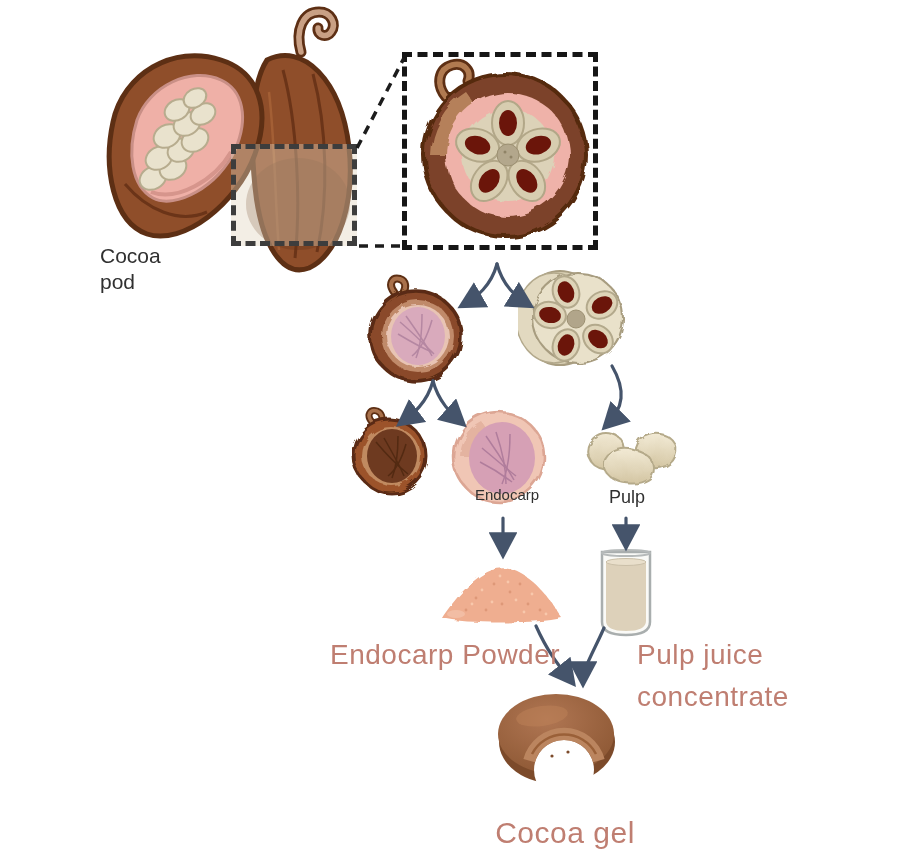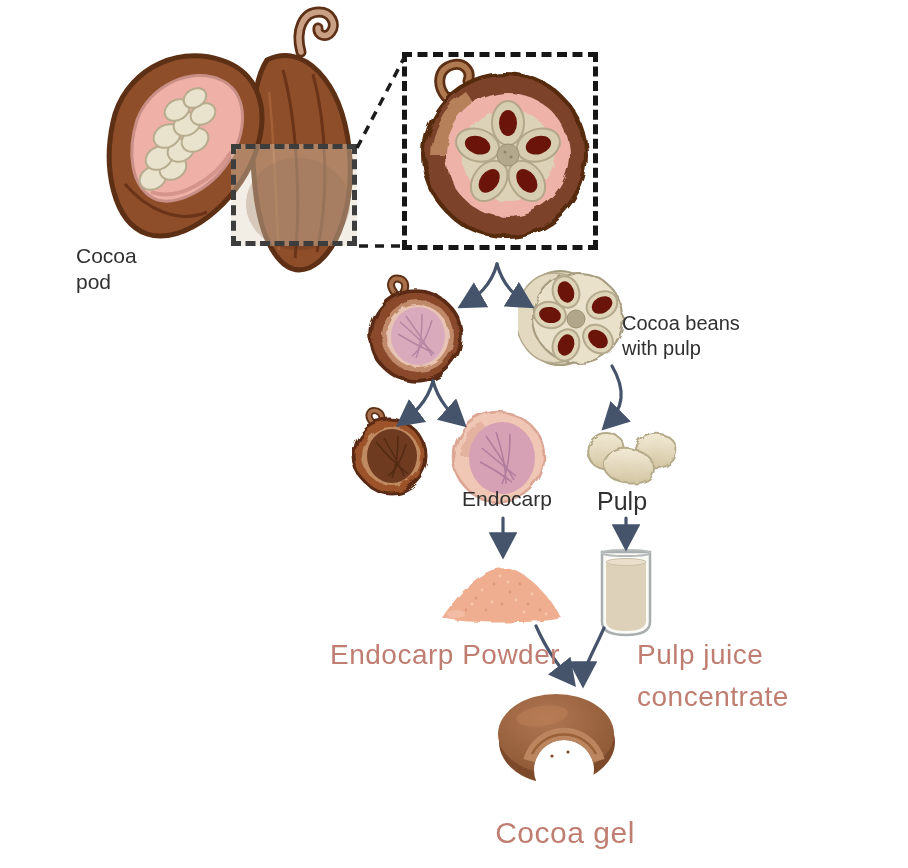--- a/index.html
+++ b/index.html
@@ -253,28 +253,27 @@
       <path d="M433,381 C427,403 413,414 401,423" marker-end="url(#ah)"></path>
       <path d="M433,381 C439,403 452,414 462,423" marker-end="url(#ah)"></path>
       <path d="M612,366 C626,390 624,408 606,426" marker-end="url(#ah)"></path>
       <path d="M503,518 L503,553" marker-end="url(#ah)"></path>
       <path d="M626,518 L626,545" marker-end="url(#ah)"></path>
       <path d="M536,626 C549,655 561,668 572,682" marker-end="url(#ah)"></path>
       <path d="M604,628 C592,655 583,668 583,682" marker-end="url(#ah)"></path>
     </g>
   </svg>
 
-  <div class="abs step-label" style="left:76px;top:243px;width:80px;font-size:21px">Cocoa pod</div>
-
-
-  <div class="abs step-label" style="left:622px;top:311px;width:138px">Cocoa beans with pulp</div>
-
-  <div class="abs step-label" style="left:450px;top:486px;width:114px;text-align:center;font-size:21px">Endocarp</div>
-
-  <div class="abs step-label" style="left:597px;top:486px;width:60px;font-size:25px">Pulp</div>
+  <div class="abs step-label" style="left:100px;top:243px;width:80px;font-size:21px">Cocoa pod</div>
+
+
+
+  <div class="abs step-label" style="left:450px;top:486px;width:114px;text-align:center;font-size:15px">Endocarp</div>
+
+  <div class="abs step-label" style="left:597px;top:486px;width:60px;text-align:center;font-size:18px">Pulp</div>
 
   <div class="abs product-label" style="left:330px;top:634px;width:245px">Endocarp Powder</div>
 
   <div class="abs product-label" style="left:460px;top:810px;width:210px;text-align:center;font-size:30px">Cocoa gel</div>
 
   <div class="abs product-label" style="left:637px;top:634px;width:272px">Pulp juice concentrate</div>
 
 </div>
 
 </body></html>

